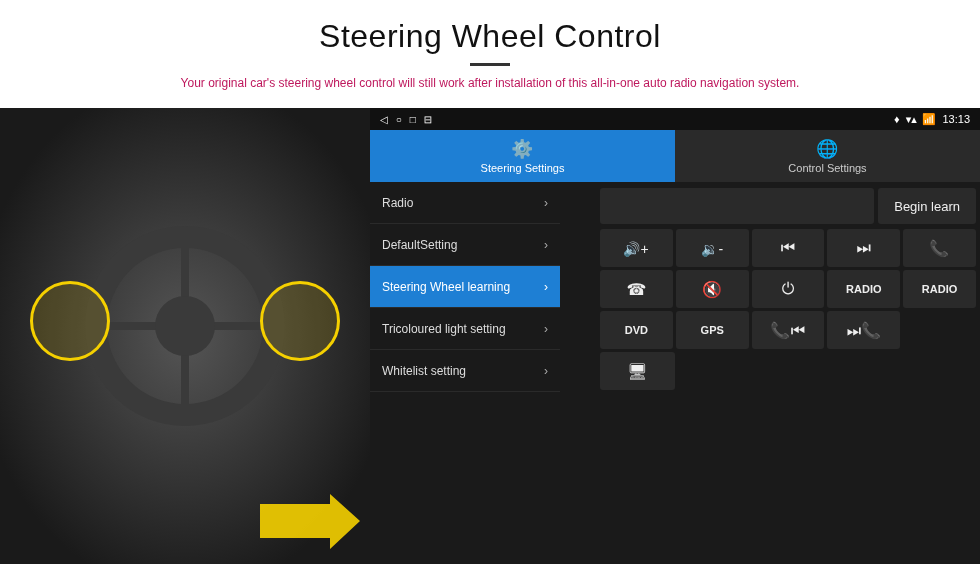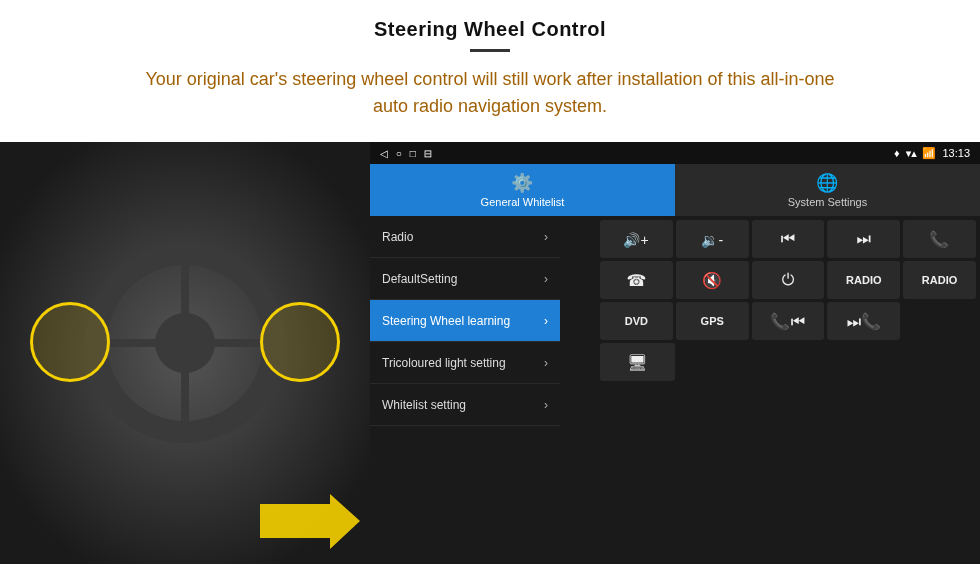--- a/index.html
+++ b/index.html
@@ -16,37 +16,37 @@
       display: flex;
       flex-direction: column;
       align-items: center;
     }
     .header {
       text-align: center;
       padding: 18px 60px 8px;
       width: 100%;
     }
     .header h1 {
-      font-size: 20px;
-      font-weight: 700;
+      font-size: 32px;
+      font-weight: 400;
       color: #111;
       letter-spacing: 0.5px;
     }
     .header-divider {
       width: 40px;
       height: 3px;
       background: #333;
       margin: 8px auto;
     }
     .header p {
-      font-size: 18px;
-      color: #a16207;
+      font-size: 12px;
+      color: #be185d;
       line-height: 1.5;
       max-width: 700px;
-      margin: 14px auto;
+      margin: 8px auto;
     }
     .main-content {
       display: flex;
       width: 100%;
       flex: 1;
     }
     
     .left-image {
       width: 370px;
       min-height: 340px;
@@ -311,25 +311,25 @@
           <span>♦</span>
           <span>▾▴</span>
           <span>📶</span>
           <span>13:13</span>
         </div>
       </div>
 
       <div class="top-tabs">
         <div class="tab active">
           <span class="tab-icon">⚙️</span>
-          <span>General Whitelist</span>
+          <span>Steering Settings</span>
         </div>
         <div class="tab inactive">
           <span class="tab-icon">🌐</span>
-          <span>System Settings</span>
+          <span>Control Settings</span>
         </div>
       </div>
 
       <div class="menu-control">
 
         <div class="left-menu">
           <div class="menu-item">
             <span>Radio</span>
             <span class="menu-chevron">›</span>
           </div>
@@ -346,20 +346,24 @@
             <span class="menu-chevron">›</span>
           </div>
           <div class="menu-item">
             <span>Whitelist setting</span>
             <span class="menu-chevron">›</span>
           </div>
         </div>
 
         <div class="right-controls">
 
+          <div class="radio-row">
+            <div class="radio-empty"></div>
+            <button class="begin-learn-btn">Begin learn</button>
+          </div>
 
           <div class="control-grid">
             <div class="ctrl-btn">
               <svg width="28" height="28" viewBox="0 0 28 28">
                 <text x="14" y="20" text-anchor="middle" font-size="14" fill="#eee">🔊+</text>
               </svg>
             </div>
             <div class="ctrl-btn">
               <svg width="28" height="28" viewBox="0 0 28 28">
                 <text x="14" y="20" text-anchor="middle" font-size="14" fill="#eee">🔉-</text>

